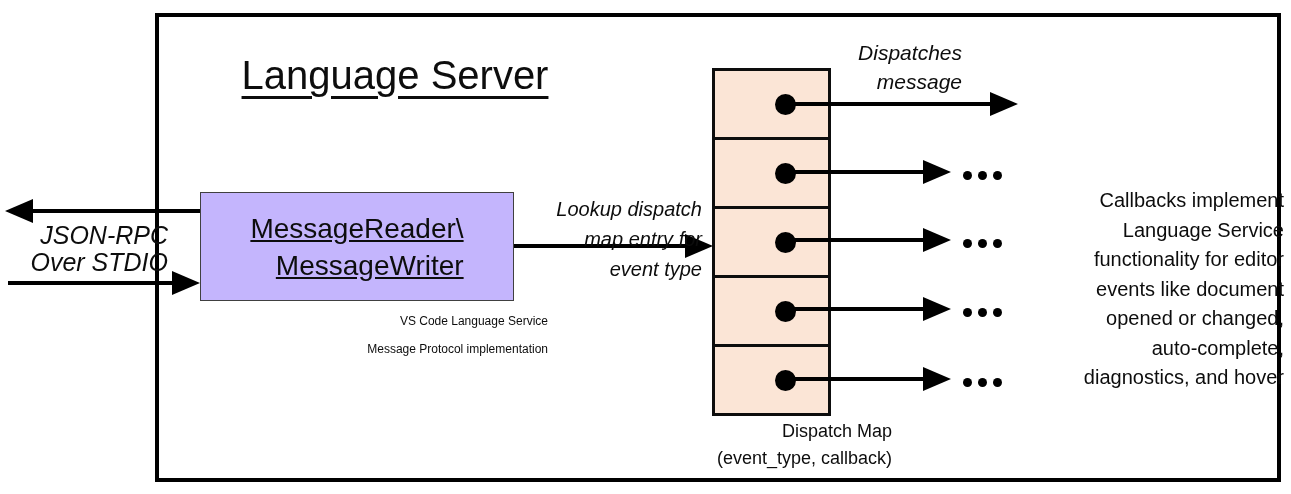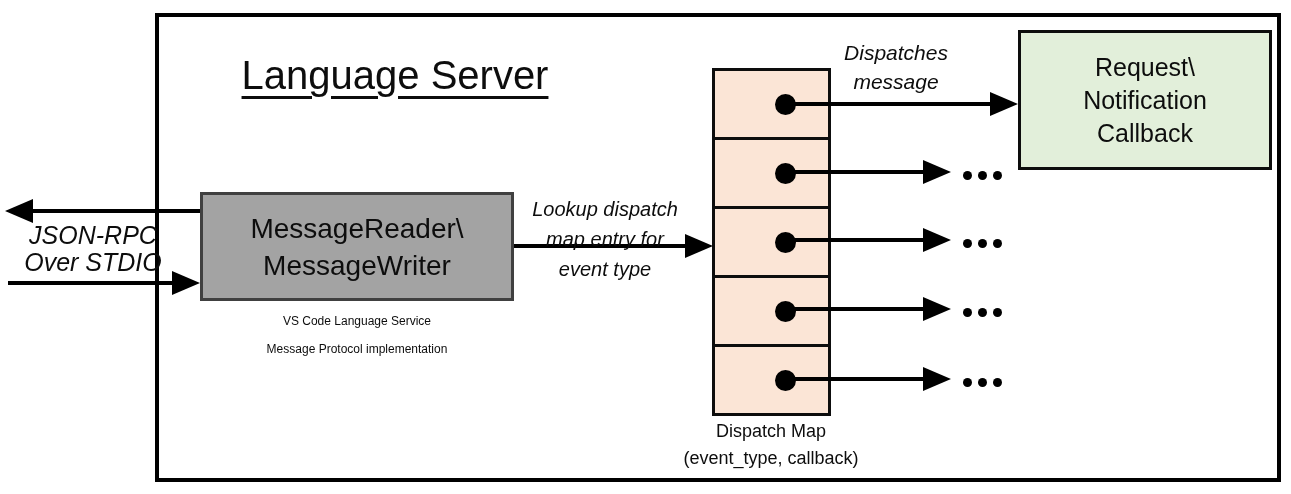--- a/index.html
+++ b/index.html
@@ -7,21 +7,21 @@
     position: relative;
     width: 1291px;
     height: 494px;
     background: #ffffff;
     font-family: "Liberation Sans", sans-serif;
     color: #0d0d0d;
     overflow: hidden;
   }
   .abs { position: absolute; }
   .pre { white-space: pre-line; }
-  .ctr { text-align: center; }
+  .ctr { text-align: right; }
 
   #outer-box {
     left: 155px; top: 13px; width: 1126px; height: 469px;
     border: 4px solid #000; box-sizing: border-box; background: #fff;
   }
   #title {
     left: 225px; top: 52px; width: 340px;
     font-size: 40px; line-height: 46px; text-align: center;
     text-decoration: underline;
     text-decoration-thickness: 3px;
@@ -36,23 +36,23 @@
           border-top: 12px solid transparent; border-bottom: 12px solid transparent;
           border-right: 28px solid #000; }
 
   #json-rpc-label {
     left: 18px; top: 222px; width: 150px;
     font-style: italic; font-size: 25px; line-height: 27px;
   }
 
   #msg-box {
     left: 200px; top: 192px; width: 314px; height: 109px;
-    background: #a3a3a3; border: 3px solid #404040; box-sizing: border-box;
+    background: #c4b5fd; border: 1px solid #404040; box-sizing: border-box;
     display: flex; align-items: center; justify-content: center;
-    font-size: 28px; line-height: 37px;
+    font-size: 28px; line-height: 37px; text-decoration: underline;
   }
   #msg-caption {
     left: 166px; top: 307px; width: 382px;
     font-size: 12px; line-height: 28px;
   }
 
   #lookup-label {
     left: 508px; top: 158px; width: 194px;
     font-style: italic; font-size: 20px; line-height: 30px; margin-top: 36px;
   }
@@ -188,18 +188,22 @@
         <div class="hline" style="left: 786px; top: 377.25px; width: 138px;"></div>
         <div class="ah-r" style="left: 923px; top: 367px;"></div>
         <div class="dots" style="left: 963px; top: 377.5px;">
           <i></i>
           <i></i>
           <i></i>
         </div>
       </div>
     </div>
 
-  <div id="callback-box" class="abs pre ctr">Request\
-Notification
-Callback</div>
-
+
+  <div id="callbacks-note" class="abs pre ctr">Callbacks implement
+Language Service
+functionality for editor
+events like document
+opened or changed,
+auto-complete,
+diagnostics, and hover</div>
 
 </div>
 
 </body></html>

